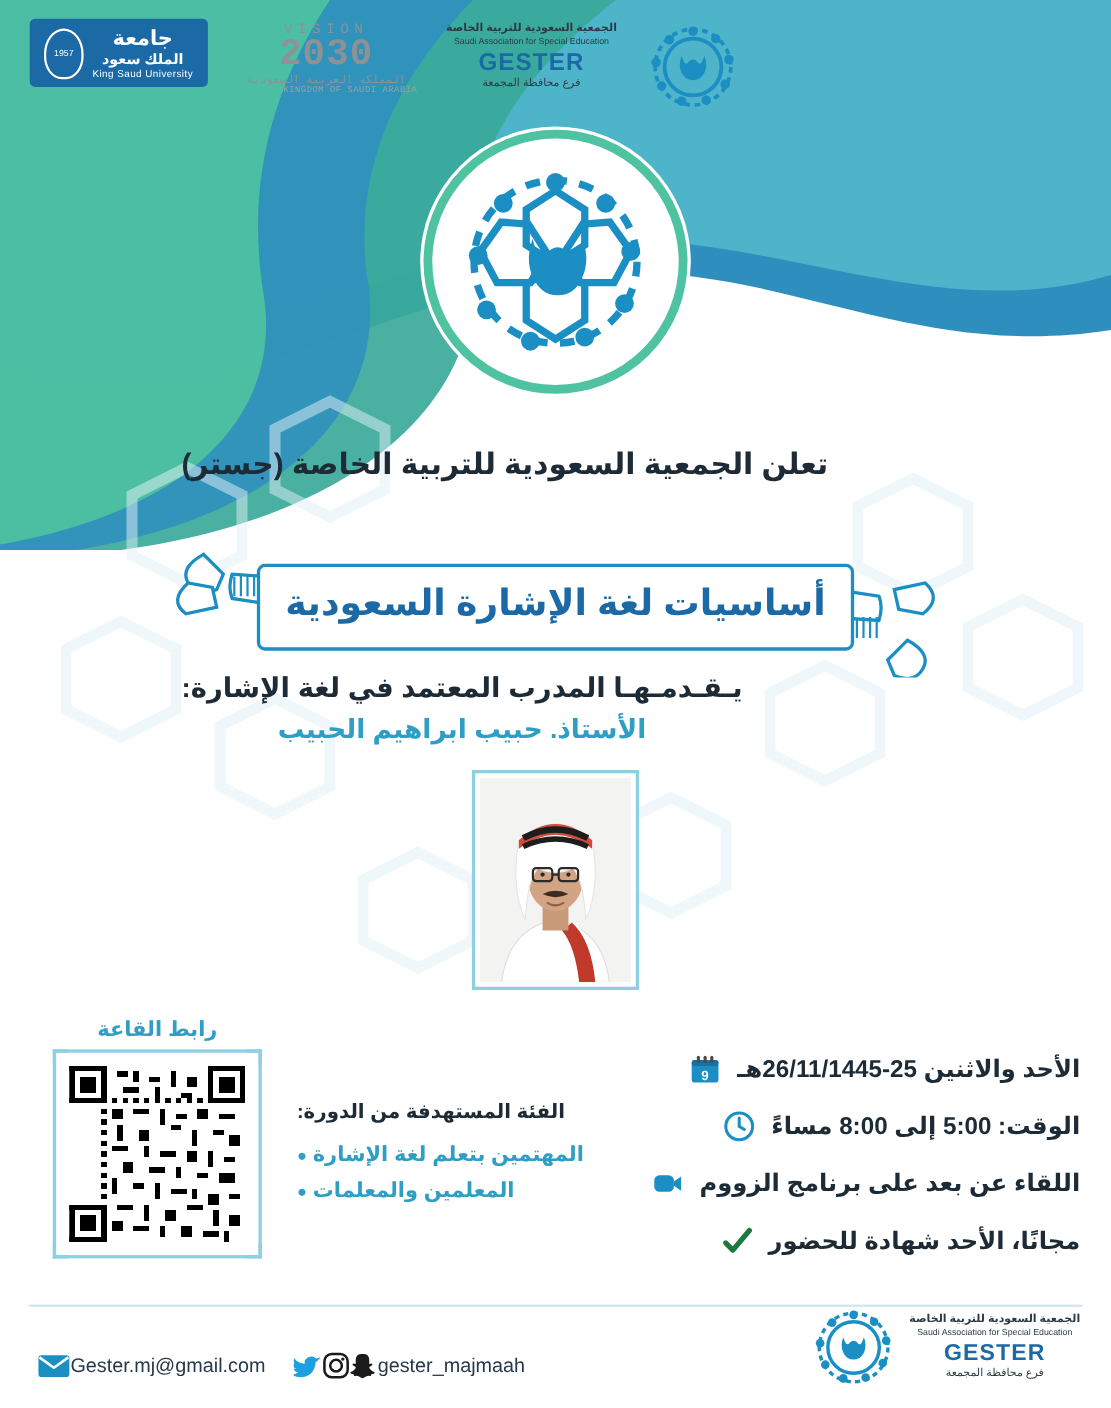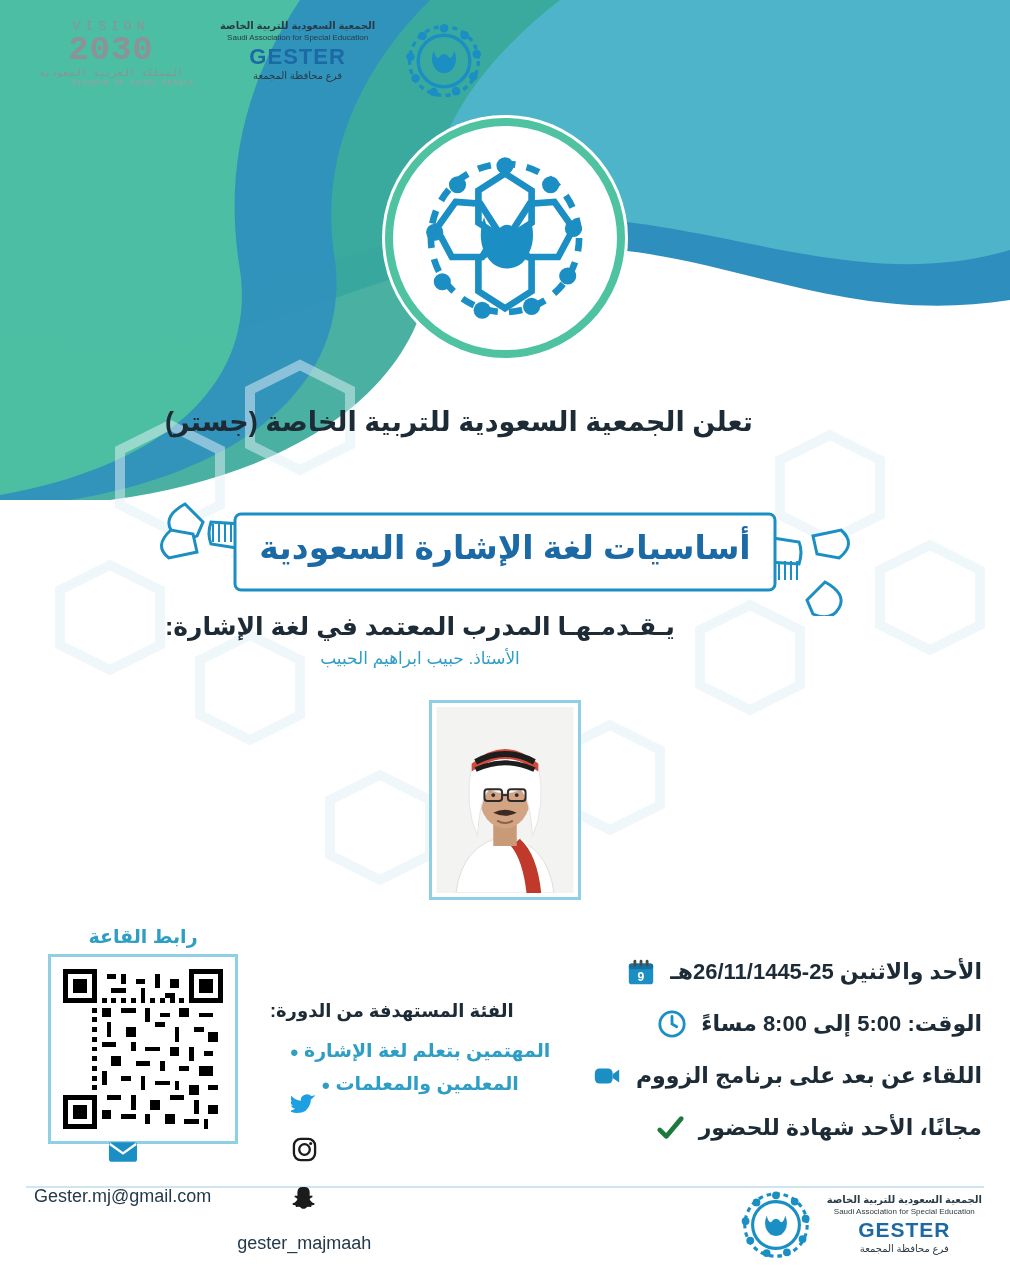--- a/index.html
+++ b/index.html
@@ -111,21 +111,21 @@
     font-size: 33px; font-weight: bold; color: #1b6aa5;
     direction: rtl;
     padding-bottom: 8px;
   }
 
   .presenter {
     position: absolute; top: 608px; left: 0; width: 840px;
     text-align: center; z-index: 4; direction: rtl;
   }
   .presenter .by { font-size: 25px; font-weight: bold; color: #1d2b36; line-height: 1.5; }
-  .presenter .name { font-size: 17px; font-weight: normal; color: #2f9ec4; line-height: 1.5; }
+  .presenter .name { font-size: 24px; font-weight: bold; color: #2f9ec4; line-height: 1.5; }
 
   .photo-frame {
     position: absolute;
     top: 700px; left: 50%; transform: translateX(-50%);
     width: 152px; height: 200px;
     border: 3px solid #8ecfe4;
     background: #fff;
     padding: 4px;
     z-index: 5;
   }
@@ -149,21 +149,21 @@
   .qr-canvas { width: 160px; height: 160px; }
 
   
   .audience {
     position: absolute; top: 1000px; right: 440px; width: 300px;
     text-align: left; direction: rtl; z-index: 5;
   }
   .audience .aud-title { font-size: 18px; font-weight: bold; color: #1d2b36; margin-bottom: 12px; text-align: left; }
   .audience .aud-item {
     font-size: 19px; font-weight: bold; color: #2f9ec4;
-    text-align: center; line-height: 1.75;
+    text-align: left; line-height: 1.75;
   }
   .audience .aud-item .dot { color: #2f9ec4; font-size: 15px; }
 
   
   .details {
     position: absolute; top: 955px; right: 28px; width: 420px;
     direction: rtl; z-index: 5;
   }
   .det-row {
     display: flex; flex-direction: row; align-items: center; justify-content: flex-start;
@@ -178,21 +178,21 @@
     height: 2px; background: #cfe6f2; z-index: 4;
   }
   .footer {
     position: absolute; bottom: 8px; left: 0; width: 1010px; height: 90px; z-index: 5;
   }
   .footer-contacts {
     position: absolute; left: 34px; bottom: 18px;
     display: flex; align-items: center; gap: 26px;
     direction: ltr;
   }
-  .contact { display: flex; align-items: center; gap: 23px; flex-direction: column; }
+  .contact { display: flex; align-items: center; gap: 0; }
   .contact .c-text { font-size: 18px; color: #25394a; }
   .footer-brand {
     position: absolute; right: 28px; bottom: 8px;
     display: flex; flex-direction: row; align-items: center; gap: 12px;
   }
   .footer-brand .fb-text { text-align: center; line-height: 1.25; }
   .footer-brand .fb-ar { font-size: 10px; font-weight: bold; color: #2b3b45; }
   .footer-brand .fb-en { font-size: 8px; color: #2b3b45; }
   .footer-brand .fb-name { font-size: 21px; font-weight: bold; color: #1b6aa5; letter-spacing: 1px; }
   .footer-brand .fb-branch { font-size: 10px; color: #2b3b45; }
@@ -220,20 +220,30 @@
       <polygon points="780,130 830,105 880,130 880,185 830,210 780,185"></polygon>
       <polygon points="880,240 930,215 980,240 980,295 930,320 880,295"></polygon>
       <polygon points="700,300 750,275 800,300 800,355 750,380 700,355"></polygon>
       <polygon points="560,420 610,395 660,420 660,475 610,500 560,475"></polygon>
       <polygon points="330,470 380,445 430,470 430,525 380,550 330,525"></polygon>
     </g>
   </svg>
 
   <div class="header-logos">
 
+    <div class="logo-ksu">
+      <div class="ksu-text">
+        <div class="ksu-ar">جامعة</div>
+        <div class="ksu-ar2">الملك سعود</div>
+        <div class="ksu-en">King Saud University</div>
+      </div>
+      <div class="ksu-emblem">
+        <span>1957</span>
+      </div>
+    </div>
 
     <div class="logo-vision">
       <div class="v-top">VISION</div>
       <div class="v-num">2030</div>
       <div class="v-ar">المملكة العربية السعودية</div>
       <div class="v-en">KINGDOM OF SAUDI ARABIA</div>
     </div>
 
     <div class="logo-gester">
       <div class="g-ar1">الجمعية السعودية للتربية الخاصة</div>

